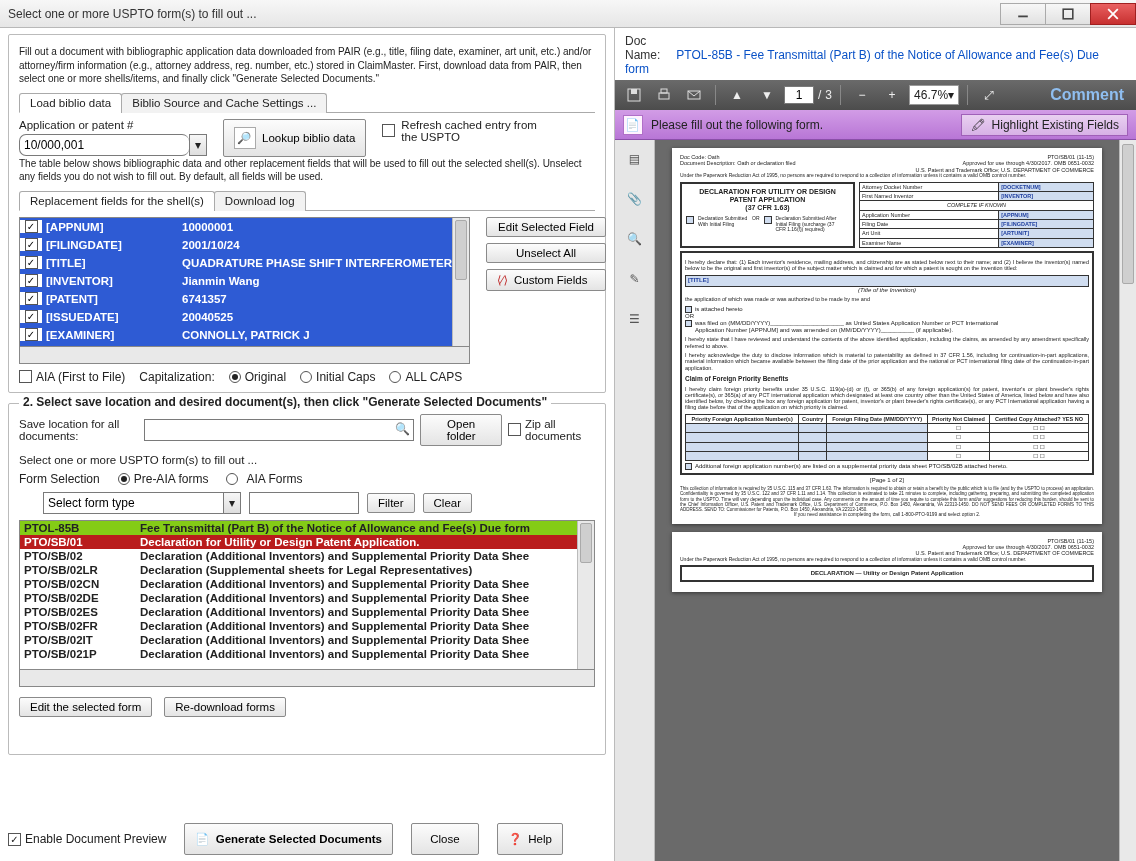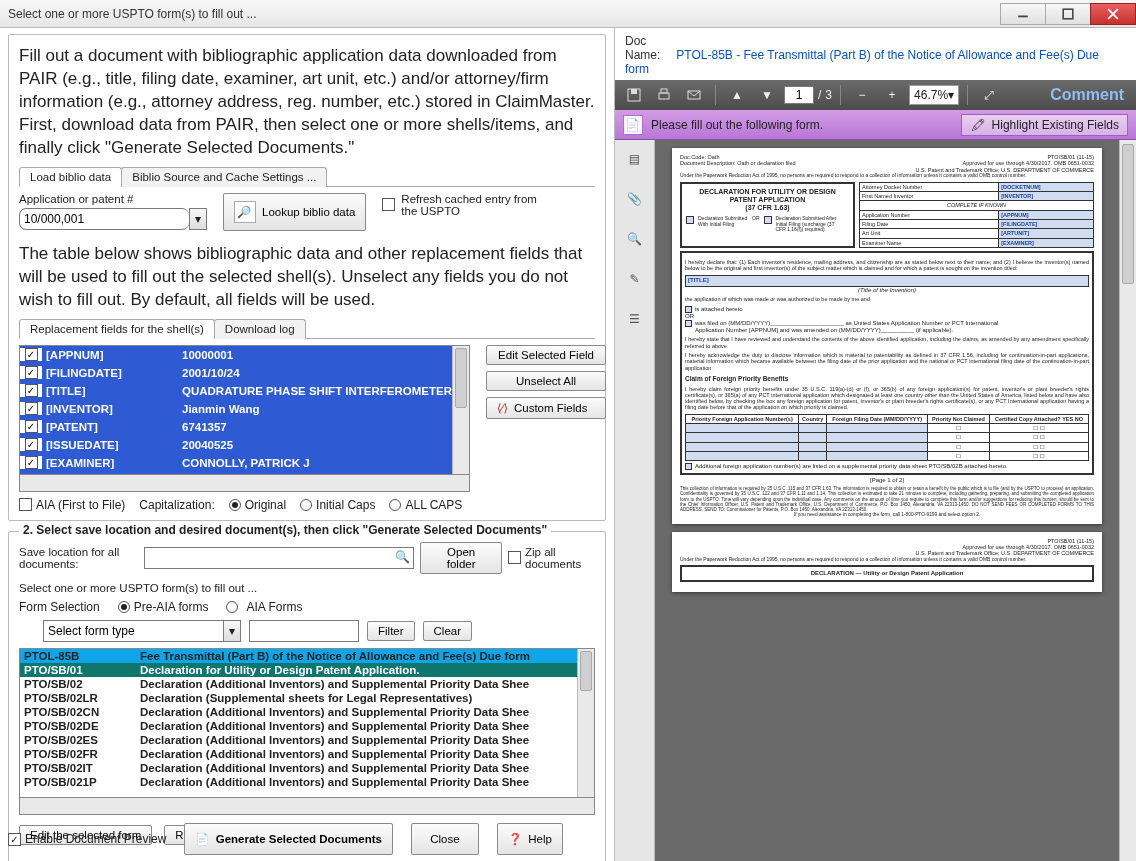--- a/index.html
+++ b/index.html
@@ -13,21 +13,21 @@
 .titlebar .winbtn.close { background: linear-gradient(#e96060,#c73030); color:#fff; border-color:#a02020; width:46px;}
 .titlebar .winbtn svg { width:12px; height:12px; }
 
 .content { display: flex; height: 833px; }
 .leftpane { width: 615px; border-right: 1px solid #bbb; padding: 6px 8px 0 8px; position:relative;}
 .rightpane { flex:1; display:flex; flex-direction:column; background:#fff; }
 
 
 .group { border: 1px solid #bbb; border-radius: 2px; padding: 10px 10px 8px 10px; margin-bottom: 10px; position: relative; }
 .group > .legend { position: absolute; top: -9px; left: 10px; background: #fff; padding: 0 4px; font-weight: bold; font-size: 12px; }
-.desc { font-size: 17px; line-height: 1.35; color: #222; margin-bottom: 6px; }
+.desc { font-size: 10px; line-height: 1.35; color: #222; margin-bottom: 6px; }
 
 
 .tabs { display: flex; border-bottom: 1px solid #aaa; margin-bottom: 6px; }
 .tab { border: 1px solid #aaa; border-bottom: none; padding: 3px 10px; font-size: 11.5px; background: #f2f2f2; margin-right: -1px; border-radius: 3px 3px 0 0; position:relative; top:1px; }
 .tab.active { background: #fff; border-bottom: 1px solid #fff; }
 
 .row { display: flex; align-items: center; gap: 8px; }
 
 select, input[type=text] { border:1px solid #7a7a7a; font-size: 12px; padding: 2px 4px; background:#fff; }
 .combo { display:inline-flex; align-items:center; }
@@ -52,22 +52,22 @@
 .scrollbar-v { width:17px; background:#e9e9e9; border-left:1px solid #bbb; position:relative;}
 .scrollbar-v .thumb { position:absolute; left:2px; right:2px; top:2px; height:60px; background:#cfcfcf; border:1px solid #aaa; border-radius:2px;}
 .scrollbar-h { height:17px; background:#e9e9e9; border-top:1px solid #bbb; }
 
 .sidebtns { display:flex; flex-direction:column; gap:6px; margin-left:8px; }
 
 
 .formlist { border:1px solid #888; height:150px; overflow:hidden; position:relative; display:flex;}
 .formlist-inner { flex:1; overflow:hidden;}
 .formlist-row { display:flex; font-size:11.5px; height:14px; line-height:14px; white-space:nowrap; }
-.formlist-row.header { font-weight:bold; background:#0ea5e9;}
-.formlist-row.sel { background:#0f766e; color:#fff;align-items:center;}
+.formlist-row.header { font-weight:bold; background:#84cc16;}
+.formlist-row.sel { background:#b91c1c; color:#fff;align-items:center;}
 .formlist-row .c1 { width:120px; padding-left:4px; font-weight:bold;}
 .formlist-row .c2 { flex:1; font-weight:bold; overflow:hidden;}
 .formlist-row.sel .c1, .formlist-row.sel .c2 { font-weight:bold; }
 
 
 .bottombar { position:absolute; left:8px; right:8px; bottom:6px; display:flex; align-items:center; gap:18px; }
 
 
 .docname { padding:6px 10px 4px 10px; font-size:12px; }
 .docname .lbl { color:#333; display:inline-block; width:48px; }
@@ -150,21 +150,21 @@
     <button class="btn iconbtn" style="height:38px;">
       <span class="iconbox">🔎</span>
       <span>Lookup biblio data</span>
     </button>
     <div class="row" style="gap:6px;">
       <span class="checkbox"></span>
       <span style="font-size:11.5px; width:150px;">Refresh cached entry from the USPTO</span>
     </div>
   </div>
 
-  <div class="desc" style="margin-top:12px;">The table below shows bibliographic data and other replacement fields that will be used to fill out the selected shell(s). Unselect any fields you do not wish to fill out. By default, all fields will be used.</div>
+  <div class="desc" style="margin-top:0;">The table below shows bibliographic data and other replacement fields that will be used to fill out the selected shell(s). Unselect any fields you do not wish to fill out. By default, all fields will be used.</div>
 
   <div class="tabs">
     <div class="tab active">Replacement fields for the shell(s)</div>
     <div class="tab">Download log</div>
   </div>
 
   <div class="row" style="align-items:flex-start;">
     <div style="flex:1;">
       <div class="biblio-wrap">
         <div class="biblio-list" id="biblio-list">

